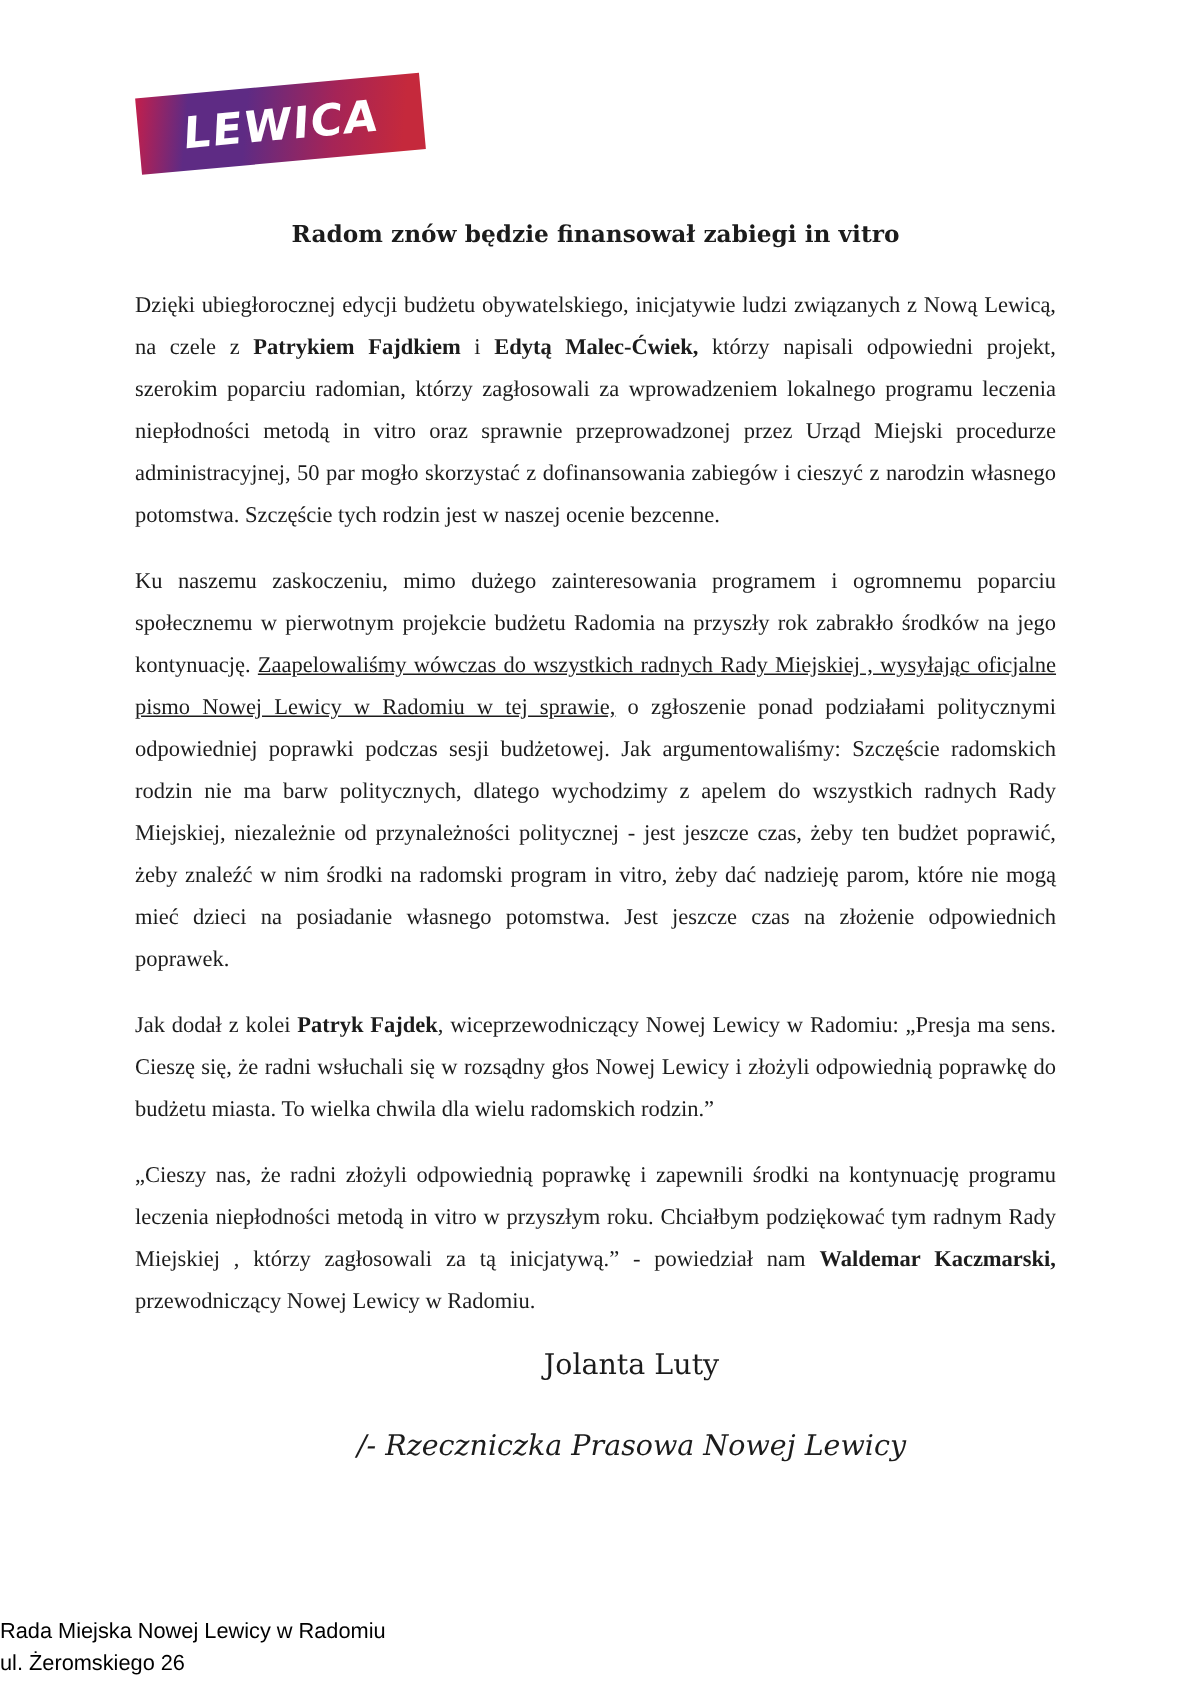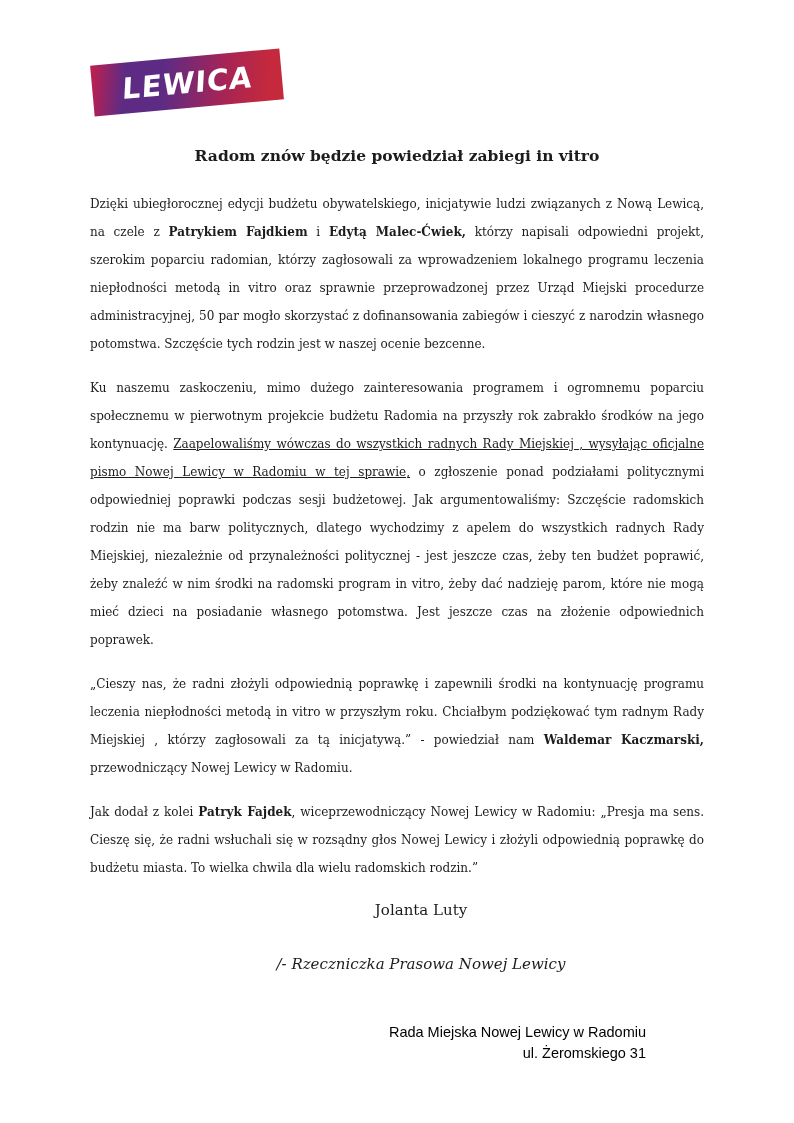--- a/index.html
+++ b/index.html
@@ -33,63 +33,64 @@
     position:absolute;top:146px;left:90px;width:614px;
   }
   .title{
     text-align:center;
     font-weight:bold;
     font-size:15.5px;
     line-height:20px;
     margin:0 0 24px 0;
   }
   .body p{
-    font-size:12px;
+    font-size:15px;
     line-height:28px;
     text-align:justify;
     margin:16px 0 14px 0;
+    font-family:Liberation Serif, serif;
   }
   .b{font-weight:bold;}
   .u{text-decoration:underline;}
   .sig-name,.sig-role{
     text-align:center;
     padding-left:48px;
-    font-size:15px;
+    font-size:19px;
     line-height:28px;
     margin:6px 0 26px 0;
   }
   .sig-role{font-style:italic;margin-bottom:10px;}
   
   .footer{
-    position:absolute;top:1022px;left:0;width:646px;
-    text-align:right;
+    position:absolute;top:1078px;left:0;width:646px;
+    text-align:left;
     font-family:"Liberation Sans", sans-serif;
     font-size:14.5px;
     line-height:21px;
     color:#000000;
   }
 </style>
 </head>
 <body>
 
 <div class="logo">
   <span class="logo-text">LEWICA</span>
 </div>
 
 <div class="doc">
-  <h1 class="title">Radom znów będzie powiedział zabiegi in vitro</h1>
+  <h1 class="title">Radom znów będzie finansował zabiegi in vitro</h1>
 
   <div class="body">
     <p><span>Dzięki ubiegłorocznej edycji budżetu obywatelskiego, inicjatywie ludzi związanych z Nową Lewicą, na czele z </span><span class="b">Patrykiem Fajdkiem</span><span> i </span><span class="b">Edytą Malec-Ćwiek,</span><span> którzy napisali odpowiedni projekt, szerokim poparciu radomian, którzy zagłosowali za wprowadzeniem lokalnego programu leczenia niepłodności metodą in vitro oraz sprawnie przeprowadzonej przez Urząd Miejski procedurze administracyjnej, 50 par mogło skorzystać z dofinansowania zabiegów i cieszyć z narodzin własnego potomstwa. Szczęście tych rodzin jest w naszej ocenie bezcenne.</span></p>
     <p><span>Ku naszemu zaskoczeniu, mimo dużego zainteresowania programem i ogromnemu poparciu społecznemu w pierwotnym projekcie budżetu Radomia na przyszły rok zabrakło środków na jego kontynuację. </span><span class="u">Zaapelowaliśmy wówczas do wszystkich radnych Rady Miejskiej , wysyłając oficjalne pismo Nowej Lewicy w Radomiu w tej sprawie,</span><span> o zgłoszenie ponad podziałami politycznymi odpowiedniej poprawki podczas sesji budżetowej. Jak argumentowaliśmy: Szczęście radomskich rodzin nie ma barw politycznych, dlatego wychodzimy z apelem do wszystkich radnych Rady Miejskiej, niezależnie od przynależności politycznej - jest jeszcze czas, żeby ten budżet poprawić, żeby znaleźć w nim środki na radomski program in vitro, żeby dać nadzieję parom, które nie mogą mieć dzieci na posiadanie własnego potomstwa. Jest jeszcze czas na złożenie odpowiednich poprawek.</span></p>
+    <p><span>Jak dodał z kolei </span><span class="b">Patryk Fajdek</span><span>, wiceprzewodniczący Nowej Lewicy w Radomiu: „Presja ma sens. Cieszę się, że radni wsłuchali się w rozsądny głos Nowej Lewicy i złożyli odpowiednią poprawkę do budżetu miasta. To wielka chwila dla wielu radomskich rodzin.”</span></p>
     <p><span>„Cieszy nas, że radni złożyli odpowiednią poprawkę i zapewnili środki na kontynuację programu leczenia niepłodności metodą in vitro w przyszłym roku. Chciałbym podziękować tym radnym Rady Miejskiej , którzy zagłosowali za tą inicjatywą.” - powiedział nam </span><span class="b">Waldemar Kaczmarski,</span><span> przewodniczący Nowej Lewicy w Radomiu.</span></p>
-    <p><span>Jak dodał z kolei </span><span class="b">Patryk Fajdek</span><span>, wiceprzewodniczący Nowej Lewicy w Radomiu: „Presja ma sens. Cieszę się, że radni wsłuchali się w rozsądny głos Nowej Lewicy i złożyli odpowiednią poprawkę do budżetu miasta. To wielka chwila dla wielu radomskich rodzin.”</span></p>
   </div>
 
   <p class="sig-name">Jolanta Luty</p>
   <p class="sig-role">/- Rzeczniczka Prasowa Nowej Lewicy</p>
 
 </div>
 
 <div class="footer">
   <div>Rada Miejska Nowej Lewicy w Radomiu</div>
-  <div>ul. Żeromskiego 31</div>
+  <div>ul. Żeromskiego 26</div>
 </div>
 
 </body></html>

